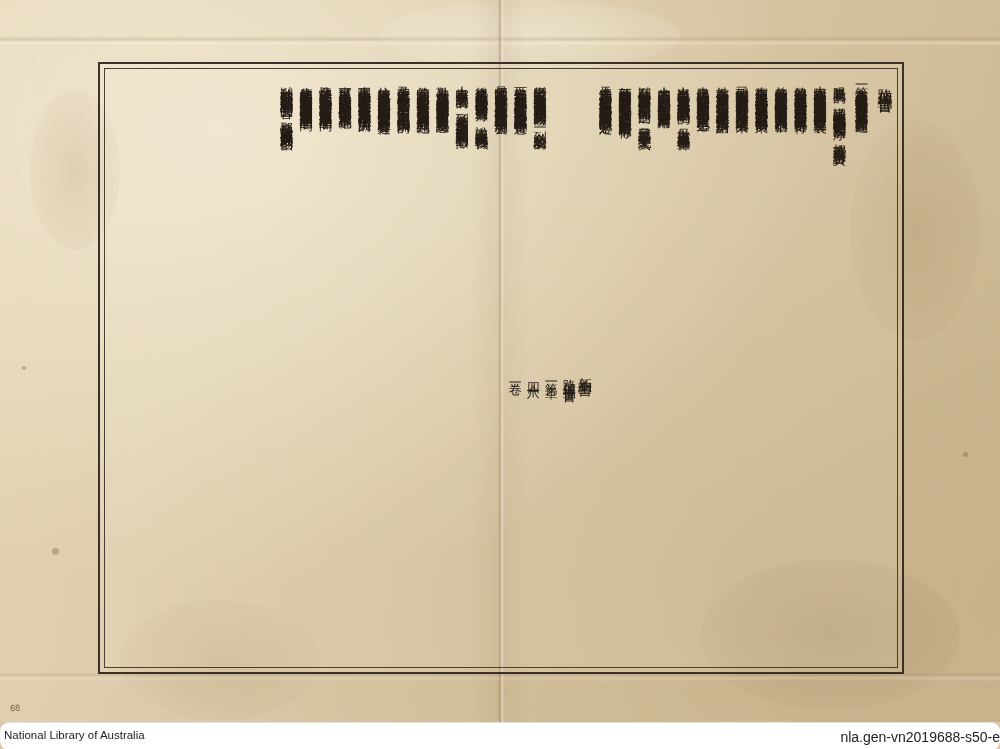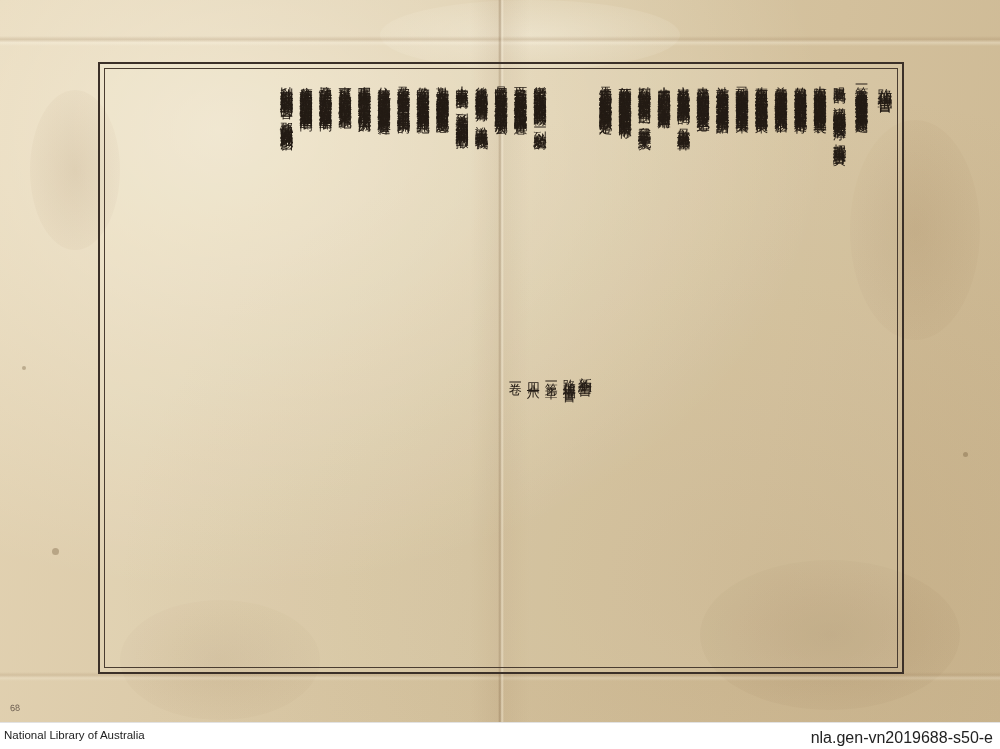--- a/index.html
+++ b/index.html
@@ -154,33 +154,34 @@
     width: 24px; flex: 0 0 24px;
   }
 
   
   #footer {
     position: absolute;
     left: 0; top: 722px;
     width: 1000px; height: 27px;
     background: #ffffff;
     border-top: 1px solid #e2e2e2;
+    border-radius: 9px;
   }
   #footer .left {
     position: absolute;
     left: 4px; top: 6px;
     font-family: "Liberation Sans", sans-serif;
     font-size: 11.5px;
     color: #222222;
   }
   #footer .right {
     position: absolute;
-    right: 7px; top: 6px;
+    right: 0; top: 6px;
     font-family: "Liberation Sans", sans-serif;
-    font-size: 16px;
+    font-size: 14px;
     color: #222222;
   }
 
   
   #pencil-mark {
     position: absolute;
     left: 10px; top: 703px;
     font-family: "Liberation Sans", sans-serif;
     font-size: 9px;
     color: #6e6052;

